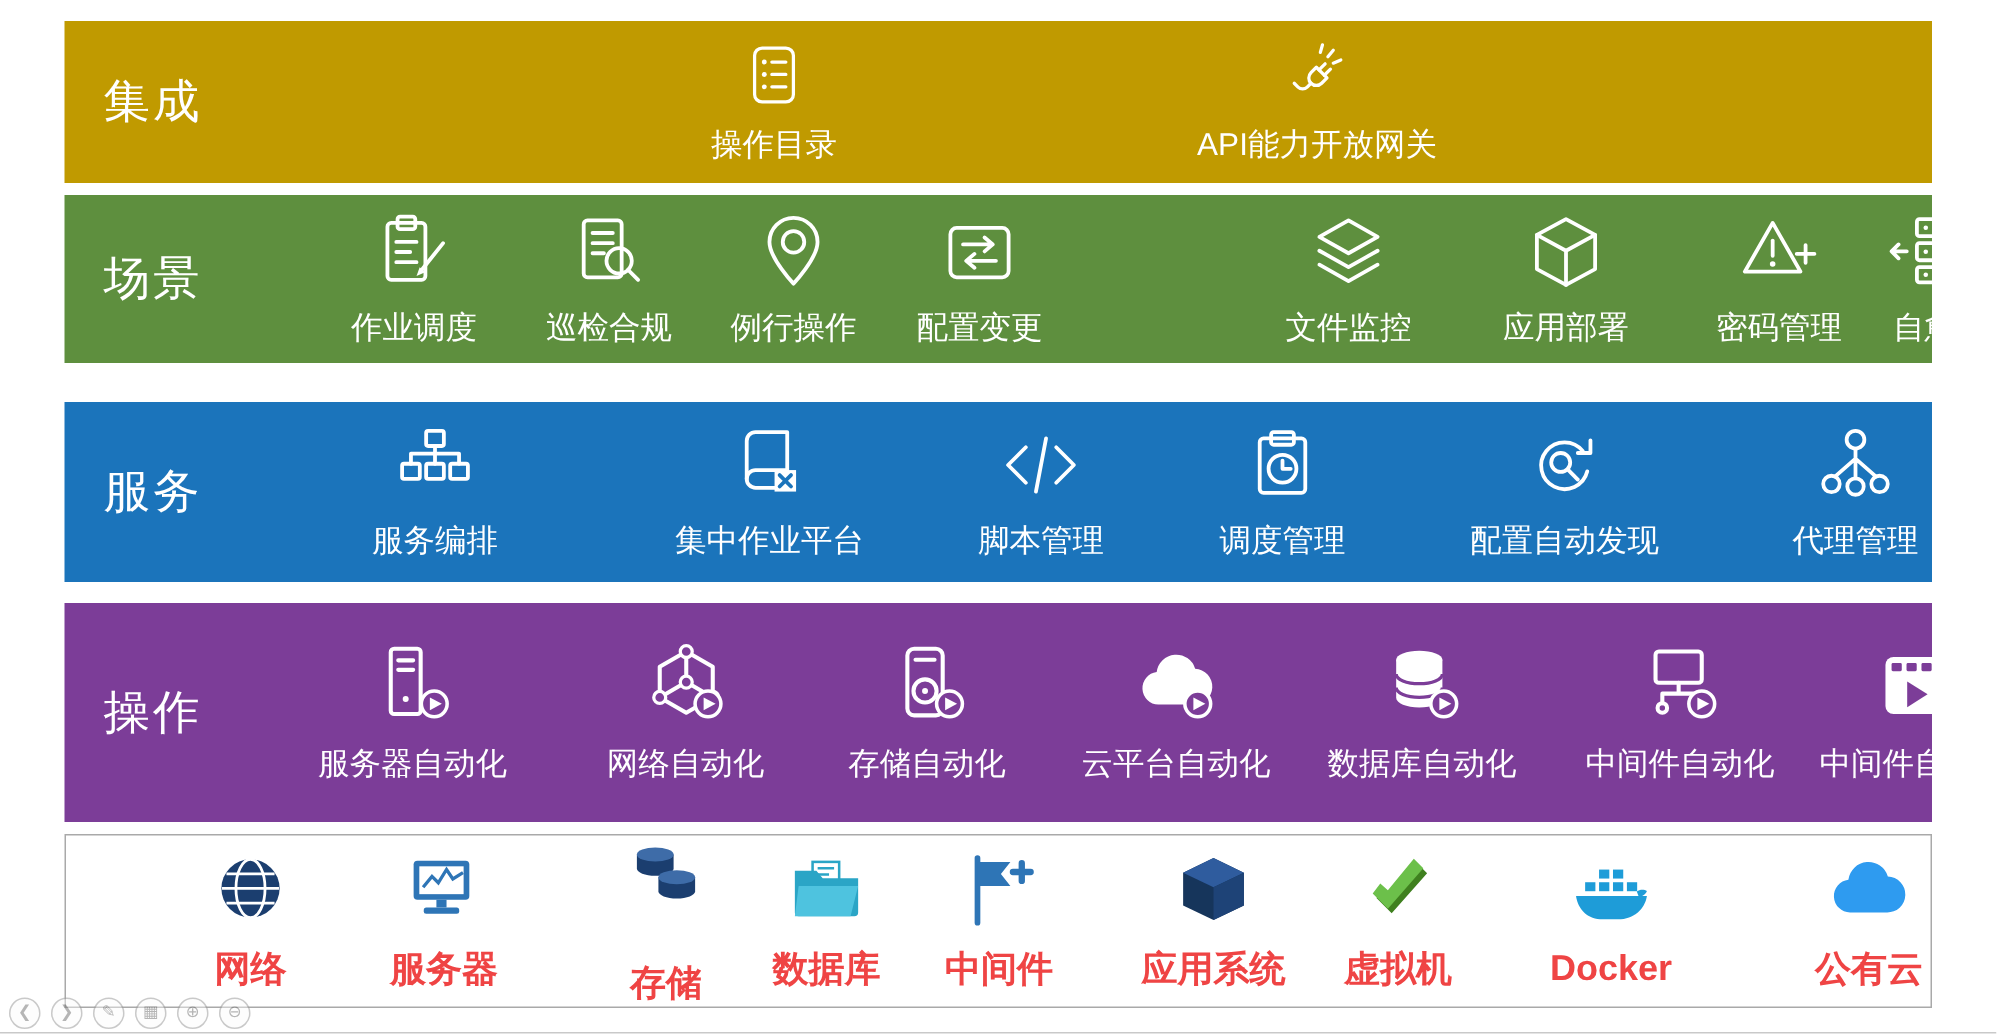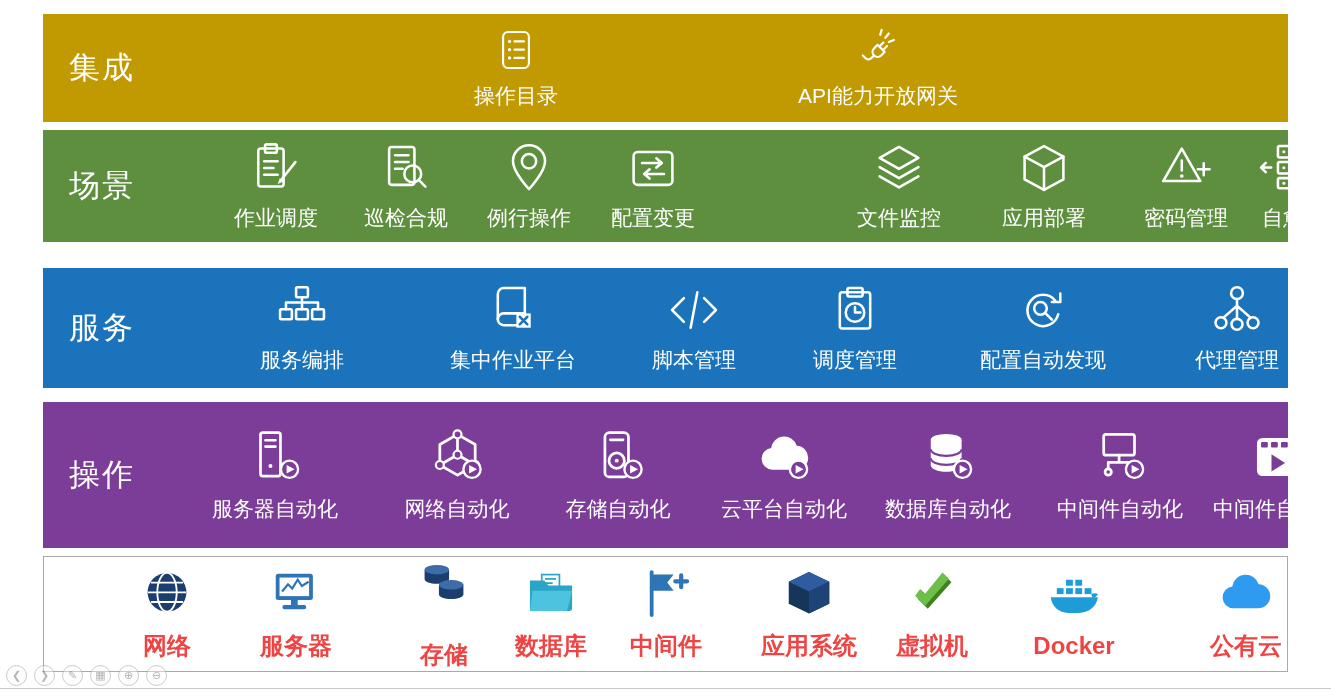--- a/index.html
+++ b/index.html
@@ -179,21 +179,21 @@
                 <circle cx="33" cy="31.8" r="1.8"></circle>
                 <circle cx="33" cy="50" r="1.8"></circle>
               </g>
             </svg>
           </div>
           <div class="item-label">自愈</div>
         </div>
       </div>
       <div class="band" style="top: 268px; height: 120px; --band: #1B74BB; background: rgb(27, 116, 187);">
         <div class="band-label">服务</div>
-        <div class="item" style="left: 259px;">
+        <div class="item" style="left: 247px;">
           <div class="item-icon" style="height: 54px; width: 54px;">
             <svg class="isvg" viewBox="0 0 64 64">
               <g fill="none" stroke="#fff" stroke-width="3" stroke-linecap="round" stroke-linejoin="round">
                 <rect x="25" y="5" width="14" height="12" rx="1.5"></rect>
                 <path d="M32 17v6M13 23h38M13 23v8M32 23v8M51 23v8"></path>
                 <rect x="6" y="31" width="14" height="12" rx="1.5"></rect>
                 <rect x="25" y="31" width="14" height="12" rx="1.5"></rect>
                 <rect x="44" y="31" width="14" height="12" rx="1.5"></rect>
               </g>
             </svg>

